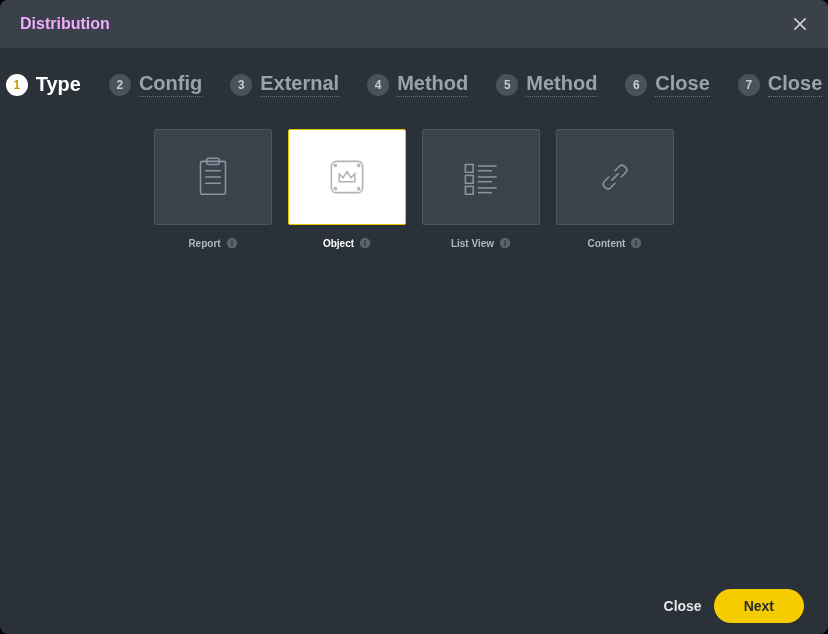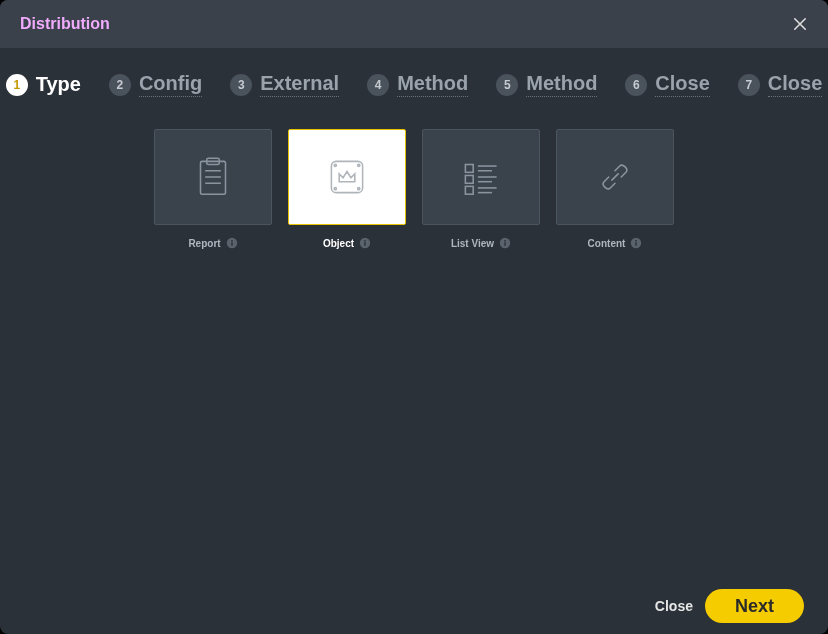--- a/index.html
+++ b/index.html
@@ -159,21 +159,21 @@
     color: #e6e6e6;
     font-size: 14px;
     font-weight: 600;
     cursor: pointer;
     padding: 10px 12px;
   }
   .btn-next {
     background: #f5cc00;
     border: none;
     color: #2b2b2b;
-    font-size: 18px;
+    font-size: 14px;
     font-weight: 700;
     cursor: pointer;
     padding: 0 30px;
     height: 34px;
     border-radius: 17px;
   }
 </style>
 </head>
 <body>
 

